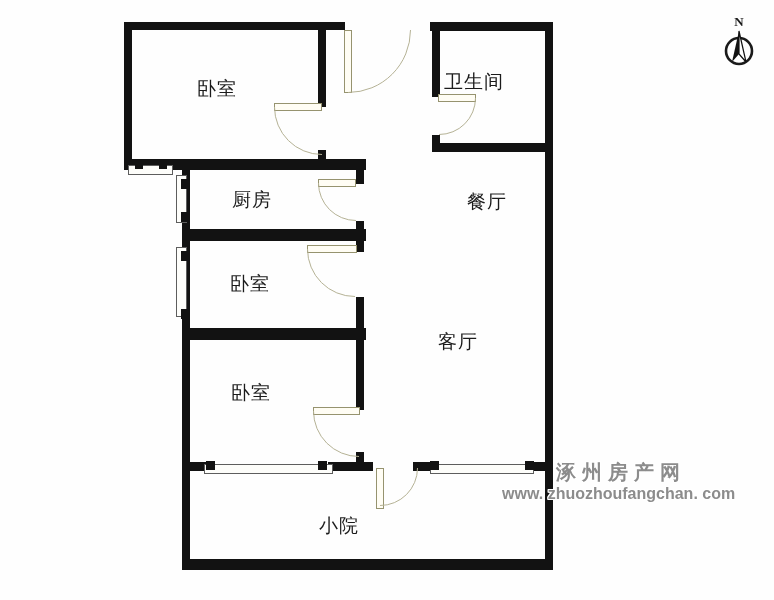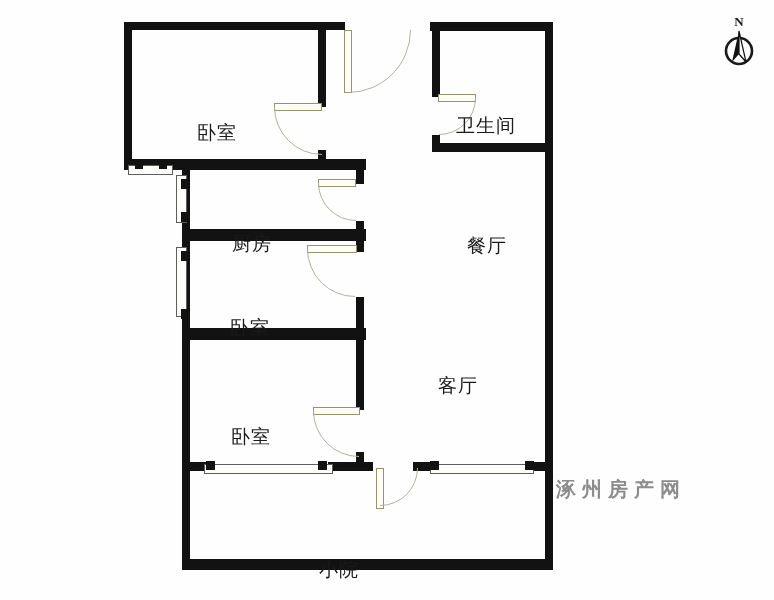--- a/index.html
+++ b/index.html
@@ -2,38 +2,38 @@
 <html><head>
 <meta charset="utf-8">
 <style>
   html,body{margin:0;padding:0;background:#fff;}
   .plan{position:relative;width:774px;height:600px;background:#fefefe;overflow:hidden;
         font-family:"Liberation Sans","DejaVu Sans",sans-serif;}
   
   .w{position:absolute;background:#121212;}
   
   .room-label{position:absolute;transform:translate(-50%,-50%);font-size:19px;color:#1b1b1b;
-              letter-spacing:1px;white-space:nowrap;margin-top:44px;}
+              letter-spacing:1px;white-space:nowrap;}
   
   .leaf{position:absolute;background:#fffdf4;border:1px solid #96936f;box-sizing:border-box;}
   
   .arc{position:absolute;overflow:hidden;}
   .arc i{position:absolute;display:block;width:200%;height:200%;border:1.6px solid #b5b295;
          border-radius:50%;box-sizing:border-box;}
   .arc.tl i{left:-100%;top:-100%;}  
   .arc.tr i{left:0;top:-100%;}      
   
   .win{position:absolute;background:#fdfdfa;border:1px solid #5d5d5d;box-sizing:border-box;}
   .sq{position:absolute;background:#121212;}
   
   .compass{position:absolute;left:717px;top:15px;width:44px;text-align:center;}
   .compass .n{display:block;font-family:"Liberation Serif","DejaVu Serif",serif;font-weight:bold;
               font-size:13px;line-height:13px;color:#1a1a1a;margin-bottom:1px;}
   
-  .wm1{position:absolute;left:556px;top:476px;font-size:20px;font-weight:bold;letter-spacing:6px;
+  .wm1{position:absolute;left:556px;top:459px;font-size:20px;font-weight:bold;letter-spacing:6px;
        color:#8c8c8c;white-space:nowrap;
        text-shadow:-1px -1px 0 #fff,1px -1px 0 #fff,-1px 1px 0 #fff,1px 1px 0 #fff,
                    0 -1px 0 #fff,0 1px 0 #fff,-1px 0 0 #fff,1px 0 0 #fff;}
   .wm2{position:absolute;left:502px;top:485px;font-size:16px;font-weight:bold;letter-spacing:0;
        color:#8c8c8c;white-space:nowrap;
        text-shadow:-1px -1px 0 #fff,1px -1px 0 #fff,-1px 1px 0 #fff,1px 1px 0 #fff,
                    0 -1px 0 #fff,0 1px 0 #fff,-1px 0 0 #fff,1px 0 0 #fff;}
 </style>
 </head>
 <body>
@@ -116,32 +116,33 @@
   <div class="arc tr" style="left:313px;top:411px;width:46px;height:46px;">
       <i></i>
     </div>
 
   <div class="leaf" style="left:376px;top:468px;width:8px;height:41px;"></div>
   <div class="arc tl" style="left:380px;top:468px;width:38px;height:38px;">
       <i></i>
     </div>
 
   <span class="room-label" style="left:217px;top:89px;">卧室</span>
-  <span class="room-label" style="left:486px;top:82px;">卫生间</span>
+  <span class="room-label" style="left:474px;top:82px;">卫生间</span>
   <span class="room-label" style="left:252px;top:200px;">厨房</span>
   <span class="room-label" style="left:487px;top:202px;">餐厅</span>
   <span class="room-label" style="left:250px;top:284px;">卧室</span>
   <span class="room-label" style="left:458px;top:342px;">客厅</span>
   <span class="room-label" style="left:251px;top:393px;">卧室</span>
   <span class="room-label" style="left:339px;top:526px;">小院</span>
 
   <div class="compass">
     <span class="n">N</span>
     <svg width="34" height="38" viewBox="0 0 34 38" style="display:block;margin:0 auto;">
       <circle cx="17" cy="22" r="13" fill="none" stroke="#1a1a1a" stroke-width="2.6"></circle>
       <polygon points="17,2 10,33 17,25" fill="#111"></polygon>
       <polygon points="17,2 24,33 17,25" fill="#ffffff" stroke="#111" stroke-width="1.2"></polygon>
     </svg>
   </div>
 
   <div class="wm1">涿州房产网</div>
+  <div class="wm2">www. zhuozhoufangchan. com</div>
 
 </div>
 
 </body></html>

